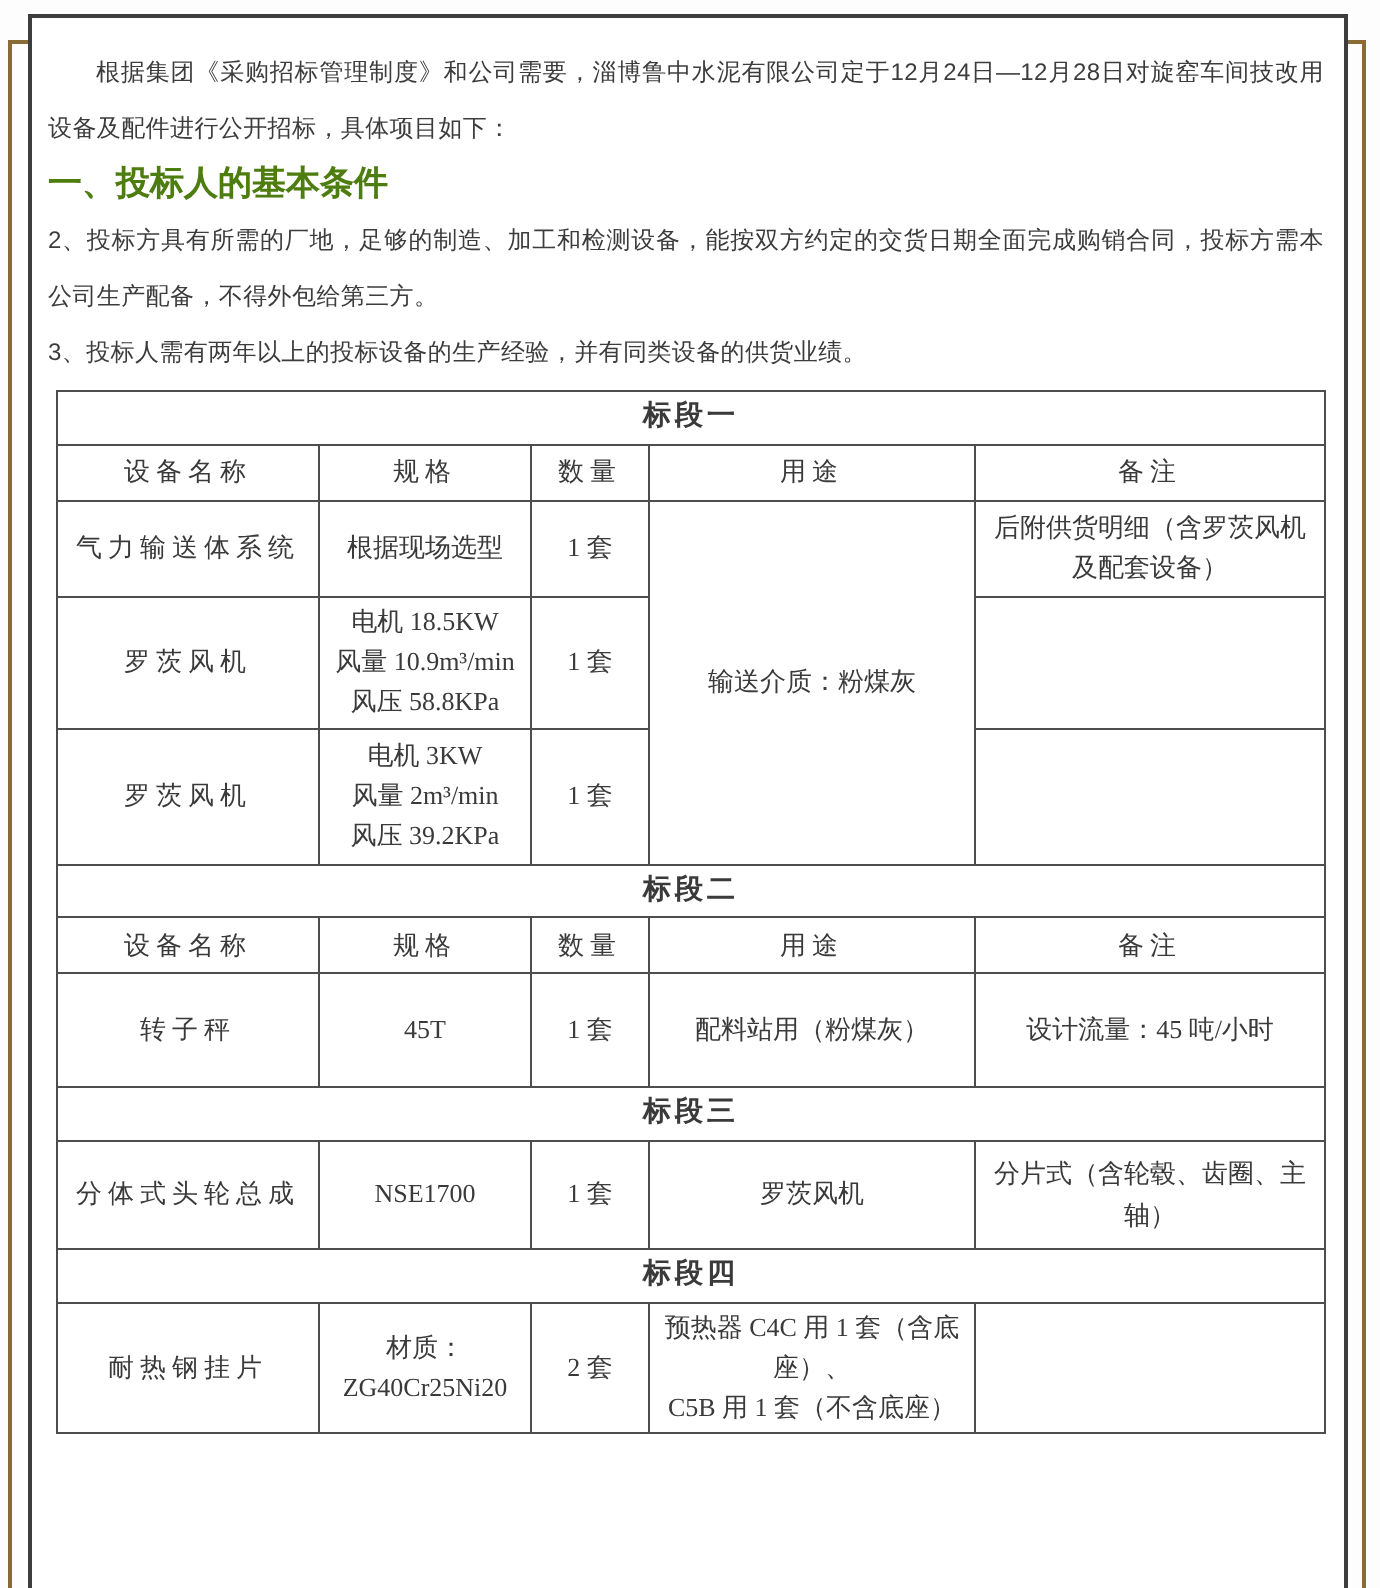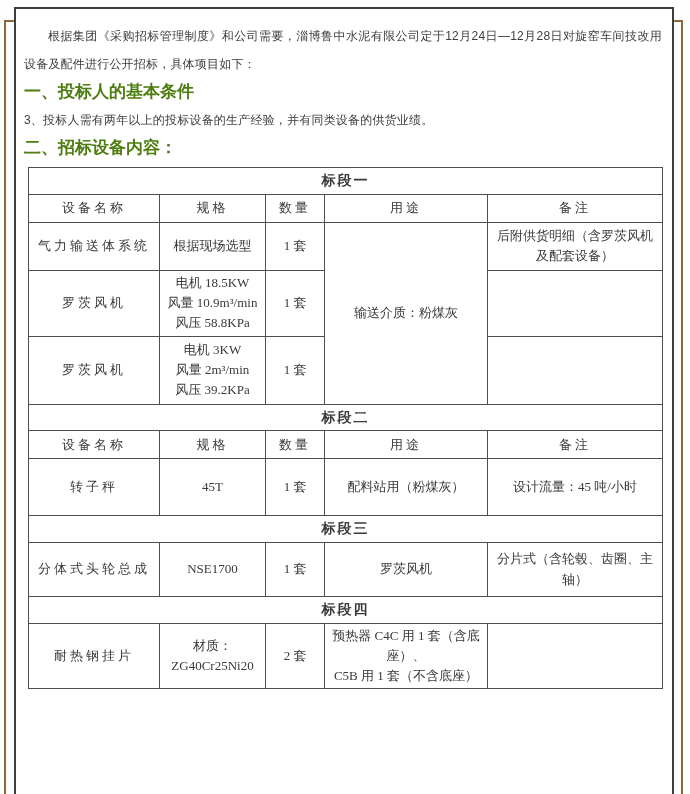--- a/index.html
+++ b/index.html
@@ -51,23 +51,23 @@
 <body>
 
 <div class="frame"></div>
 
 <div class="page">
 
   <p class="para indent">根据集团《采购招标管理制度》和公司需要，淄博鲁中水泥有限公司定于12月24日—12月28日对旋窑车间技改用设备及配件进行公开招标，具体项目如下：</p>
 
   <h3 class="heading">一、投标人的基本条件</h3>
 
+  <p class="para">2、投标方具有所需的厂地，足够的制造、加工和检测设备，能按双方约定的交货日期全面完成购销合同，投标方需本公司生产配备，不得外包给第三方。</p>
   <p class="para">3、投标人需有两年以上的投标设备的生产经验，并有同类设备的供货业绩。</p>
 
-  <h3 class="heading">二、招标设备内容：</h3>
 
   <table class="equip">
     <colgroup>
       <col style="width:131px">
       <col style="width:106px">
       <col style="width:59px">
       <col style="width:163px">
       <col style="width:175px">
     </colgroup>
 

